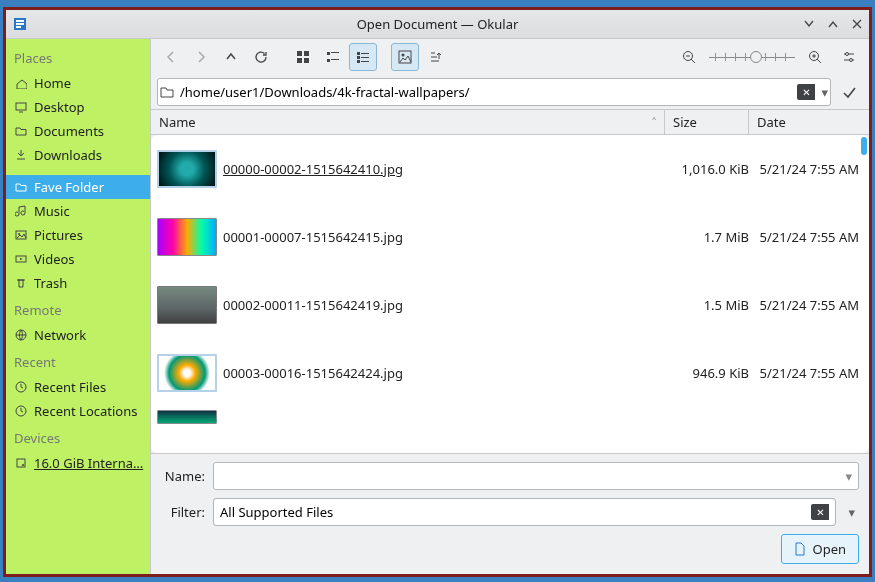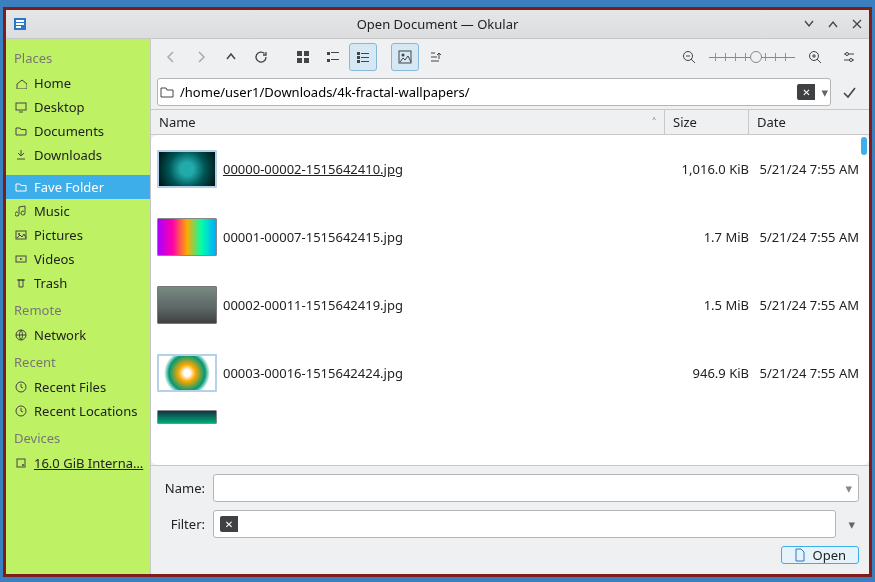--- a/index.html
+++ b/index.html
@@ -51,21 +51,21 @@
 .fsize { width: 84px; text-align: right; padding-right: 6px; color: #222; }
 .fdate { width: 108px; text-align: right; padding-right: 4px; color: #222; }
 .vscroll { position: absolute; right: 0; top: 0; width: 10px; height: 100%; }
 .vscroll-thumb { width: 6px; height: 18px; background: #3daee9; border-radius: 3px; margin: 2px auto 0; }
 .bottom { border-top: 1px solid #c8c8c9; padding: 8px 10px 10px 10px; background: #eff0f1; }
 .formrow { display: flex; align-items: center; gap: 8px; margin-bottom: 8px; }
 .formrow label { width: 44px; text-align: right; color: #222; }
 .txt { flex: 1; height: 28px; background: #fff; border: 1px solid #b3b5b7; border-radius: 3px; display: flex; align-items: center; padding: 0 6px; }
 .txt input { flex: 1; border: none; outline: none; background: transparent; }
 .btnrow { display: flex; justify-content: flex-end; gap: 8px; }
-.btn { height: 18px; padding: 0 12px; border: 1px solid #b3b5b7; border-radius: 3px; background: #eff0f1; display: flex; align-items: center; gap: 6px; cursor: pointer; color: #222; }
+.btn { height: 30px; padding: 0 12px; border: 1px solid #b3b5b7; border-radius: 3px; background: #eff0f1; display: flex; align-items: center; gap: 6px; cursor: pointer; color: #222; }
 .btn.primary { border-color: #3daee9; background: #e7f3fb; }
 svg { display: block; }
 </style>
 </head>
 <body>
 
 <div class="window">
   <div class="titlebar">
     <span class="titlebar-icon">
       <svg width="16" height="16" viewBox="0 0 16 16">
@@ -391,20 +391,21 @@
         <div class="formrow">
           <label>Name:</label>
           <div class="txt">
               <input value="" style="">
               <span style="color:#888;cursor:pointer">▾</span>
             </div>
         </div>
         <div class="formrow">
           <label>Filter:</label>
           <div class="txt">
+              <input value="All Supported Files" style="">
               <span class="clear-x">✕</span>
             </div>
           <span style="color:#666;cursor:pointer;padding:0 4px">▾</span>
         </div>
         <div class="btnrow">
           <div class="btn primary">
             <span>
                 <svg width="12" height="14" viewBox="0 0 12 14">
                   <path d="M2 1h5l3 3v9H2z" stroke="#2a77c9" fill="none"></path>
                 </svg>

